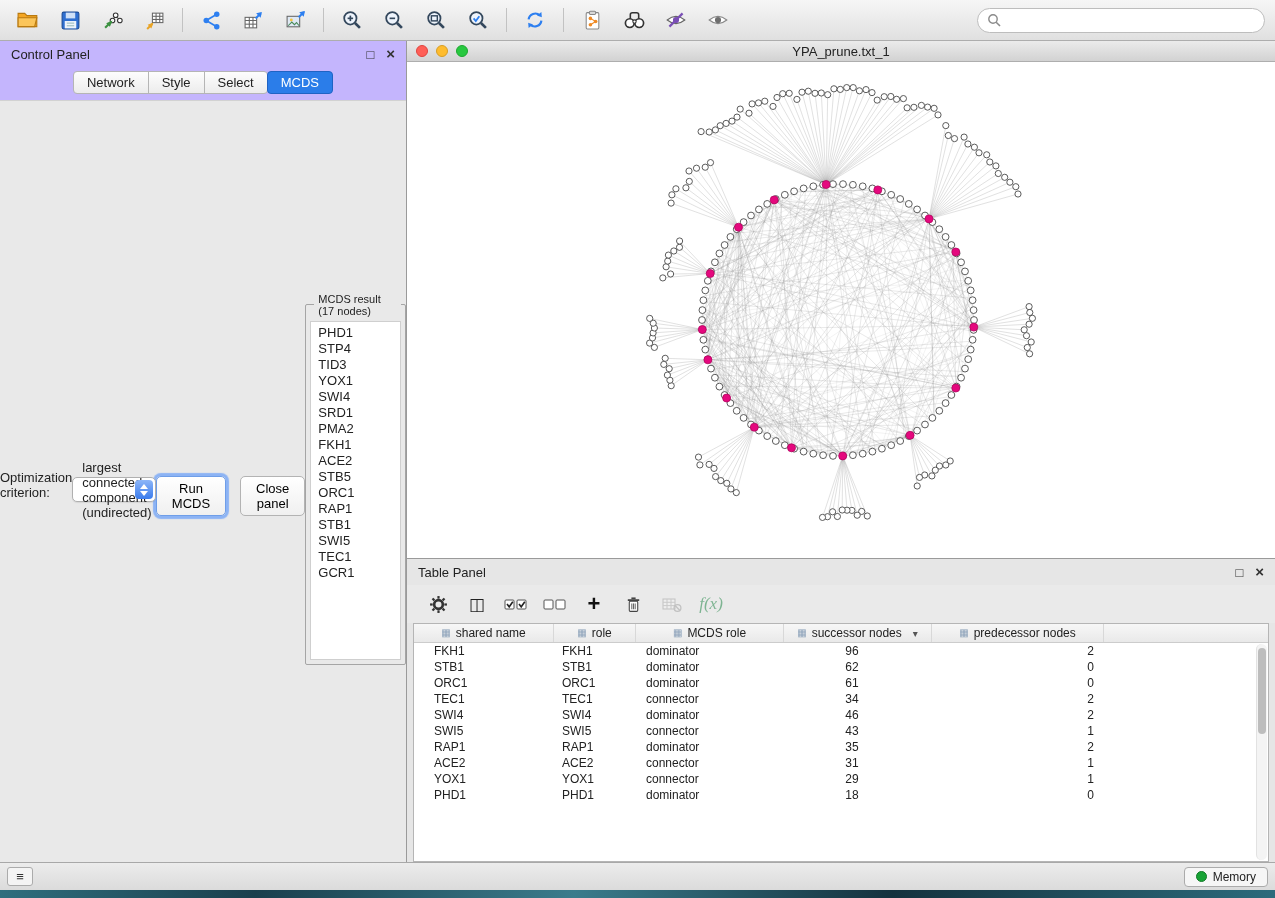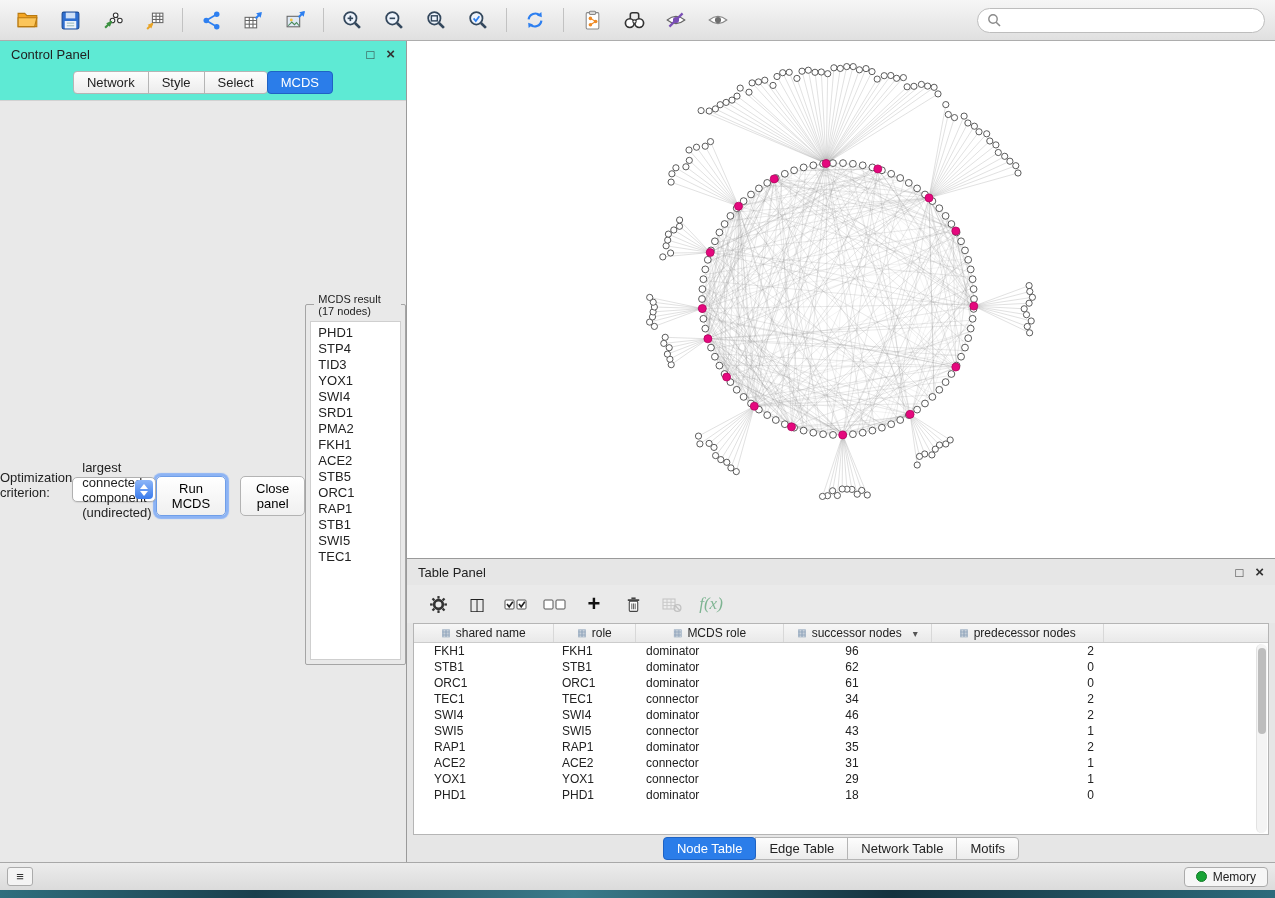--- a/index.html
+++ b/index.html
@@ -13,21 +13,21 @@
           display:flex; align-items:center; justify-content:center; cursor:default; }
   .tsep { width:1px; height:24px; background:#c2c2c2; margin:0 4px; }
   .search { margin-left:auto; width:288px; height:25px; background:#fff; border:1px solid #bdbdbd;
             border-radius:13px; display:flex; align-items:center; padding:0 9px; gap:6px; }
   .search input { border:none; outline:none; flex:1; font-size:12px; background:transparent; }
 
   
   .main { display:flex; height:821px; }
 
   
-  .left-panel { width:407px; background:#5eead4; border-right:1px solid #9a9a9a;
+  .left-panel { width:407px; background:#c4b5fd; border-right:1px solid #9a9a9a;
                 display:flex; flex-direction:column; }
   .panel-header { height:26px; display:flex; align-items:center; padding:0 11px; font-size:13px; }
   .win-ctrls { margin-left:auto; display:flex; gap:12px; color:#333; font-size:13px; }
   .win-ctrls span { cursor:default; }
   .win-ctrls .x { font-weight:bold; font-size:15px; line-height:13px; }
 
   .tabs-row { display:flex; justify-content:center; padding:4px 0 6px; }
   .tab { font-size:13px; padding:3px 13px; background:linear-gradient(#fdfdfd,#ececec);
          border:1px solid #b5b5b5; margin-left:-1px; color:#222; cursor:default; }
   .tab:first-child { border-radius:4px 0 0 4px; margin-left:0; }
@@ -312,28 +312,35 @@
               <div class="list-item">SRD1</div>
               <div class="list-item">PMA2</div>
               <div class="list-item">FKH1</div>
               <div class="list-item">ACE2</div>
               <div class="list-item">STB5</div>
               <div class="list-item">ORC1</div>
               <div class="list-item">RAP1</div>
               <div class="list-item">STB1</div>
               <div class="list-item">SWI5</div>
               <div class="list-item">TEC1</div>
+              <div class="list-item">GCR1</div>
             </div>
         </fieldset>
       </div>
     </div>
 
     <div class="right-panel">
 
       <div class="net-window">
+        <div class="net-titlebar">
+          <span class="tl red"></span>
+          <span class="tl yellow"></span>
+          <span class="tl green"></span>
+          <span class="net-title">YPA_prune.txt_1</span>
+        </div>
         <div class="net-canvas">
           <svg width="868" height="496" viewBox="0 0 868 496">
               <line x1="419.1" y1="122.5" x2="420.8" y2="393.6" stroke="#8f8f8f" stroke-opacity="0.32" stroke-width="0.6"></line>
               <line x1="419.1" y1="122.5" x2="500.6" y2="374.8" stroke="#8f8f8f" stroke-opacity="0.32" stroke-width="0.6"></line>
               <line x1="419.1" y1="122.5" x2="522.9" y2="157.7" stroke="#8f8f8f" stroke-opacity="0.32" stroke-width="0.6"></line>
               <line x1="419.1" y1="122.5" x2="420.0" y2="122.4" stroke="#8f8f8f" stroke-opacity="0.32" stroke-width="0.6"></line>
               <line x1="419.1" y1="122.5" x2="392.6" y2="127.5" stroke="#8f8f8f" stroke-opacity="0.32" stroke-width="0.6"></line>
               <line x1="419.1" y1="122.5" x2="338.2" y2="357.4" stroke="#8f8f8f" stroke-opacity="0.32" stroke-width="0.6"></line>
               <line x1="419.1" y1="122.5" x2="456.8" y2="391.5" stroke="#8f8f8f" stroke-opacity="0.32" stroke-width="0.6"></line>
               <line x1="419.1" y1="122.5" x2="557.3" y2="207.4" stroke="#8f8f8f" stroke-opacity="0.32" stroke-width="0.6"></line>
@@ -1178,26 +1185,20 @@
                 <div class="tcell c2">dominator</div>
                 <div class="tcell c3">18</div>
                 <div class="tcell c4">0</div>
               </div>
             </div>
           <div class="vscroll">
               <div class="vthumb"></div>
             </div>
         </div>
 
-        <div class="table-tabs">
-          <div class="tab active">Node Table</div>
-          <div class="tab">Edge Table</div>
-          <div class="tab">Network Table</div>
-          <div class="tab last">Motifs</div>
-        </div>
       </div>
     </div>
   </div>
 
   <div class="status-bar">
     <div class="sb-left">
         <span>≡</span>
       </div>
     <div class="memory">
       <span class="memdot"></span>

